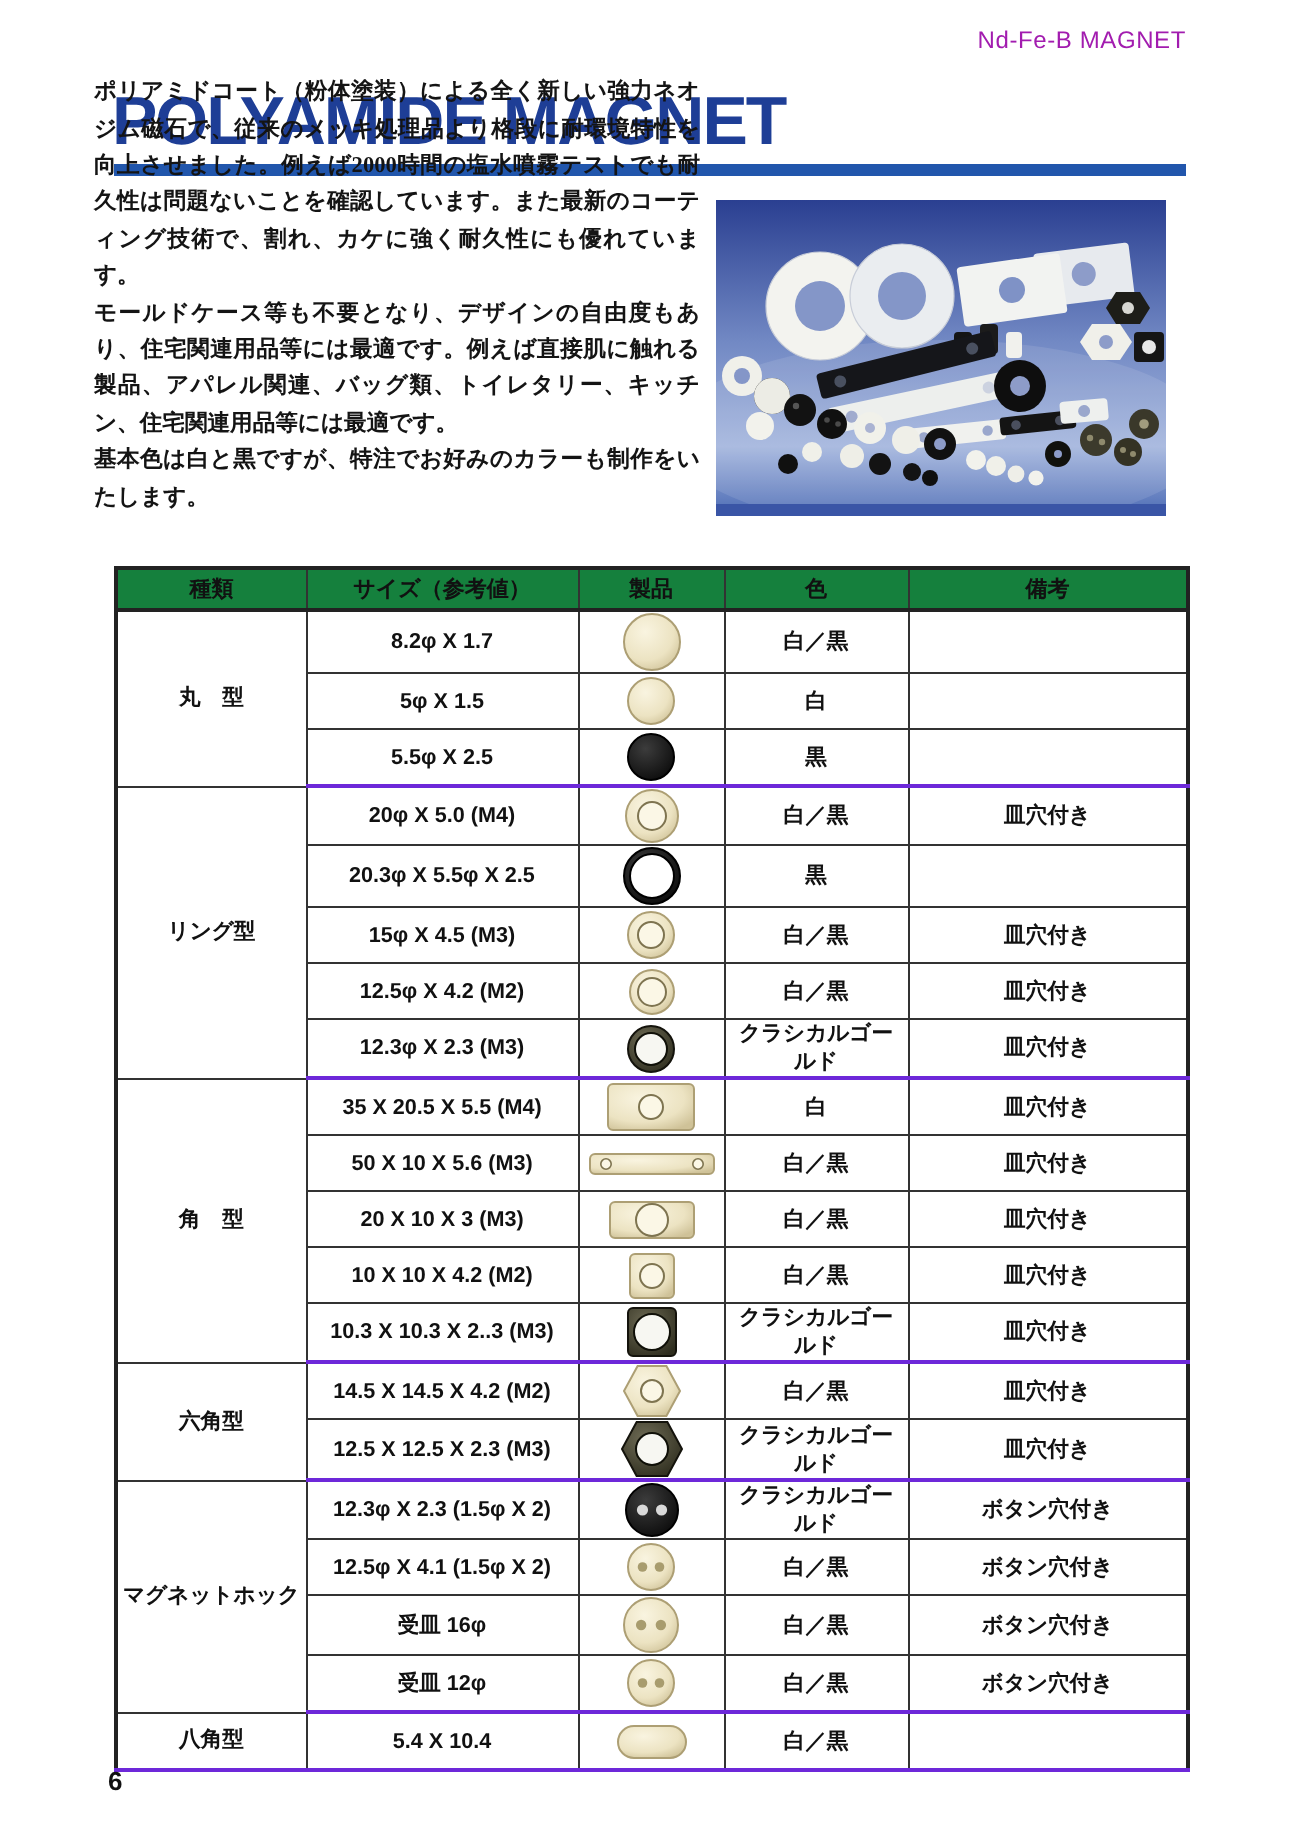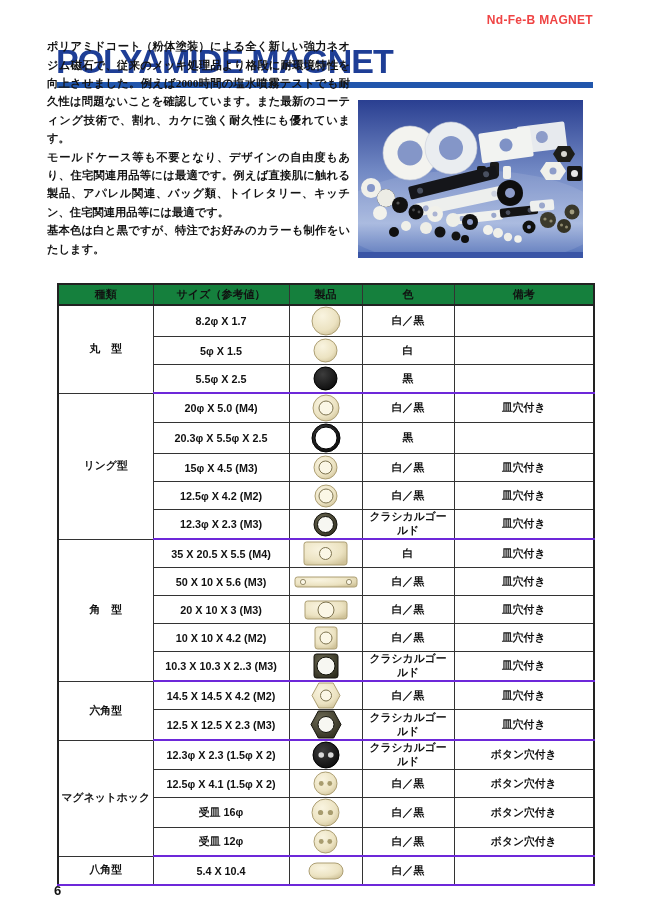--- a/index.html
+++ b/index.html
@@ -1,18 +1,18 @@
 <!DOCTYPE html>
 <html><head>
 <meta charset="utf-8">
 <style>
   html,body{margin:0;padding:0;background:#888;}
   .page{position:relative;width:650px;height:919px;background:#ffffff;overflow:hidden;
         font-family:"Liberation Sans","DejaVu Sans",sans-serif;color:#111;}
-  .topright{position:absolute;top:13px;right:57px;font-size:12px;font-weight:700;letter-spacing:.3px;color:#ef4444;}
+  .topright{position:absolute;top:13px;right:57px;font-size:12px;font-weight:400;letter-spacing:.3px;color:#a21caf;}
   .titlebar{position:absolute;left:56px;top:44px;width:537px;display:flex;align-items:flex-end;gap:14px;white-space:nowrap;}
   .title-en{font-size:34px;font-weight:800;letter-spacing:-1px;line-height:1;color:#1e3e96;}
   .title-ja{font-size:19px;font-weight:800;color:#000;padding-bottom:2px;}
   .rule{position:absolute;left:57px;top:82px;width:536px;height:6px;background:#2156ac;}
   .intro{position:absolute;left:47px;top:99px;width:536px;height:159px;display:flex;justify-content:space-between;align-items:flex-end;}
   .intro-text{width:303px;font-family:"Liberation Serif","DejaVu Serif",serif;font-size:11.3px;
               line-height:1.63;font-weight:600;text-align:justify;color:#141414;}
   .intro-text p{margin:0;}
   .photo{width:225px;height:158px;flex:none;}
   .photo svg{display:block;}

